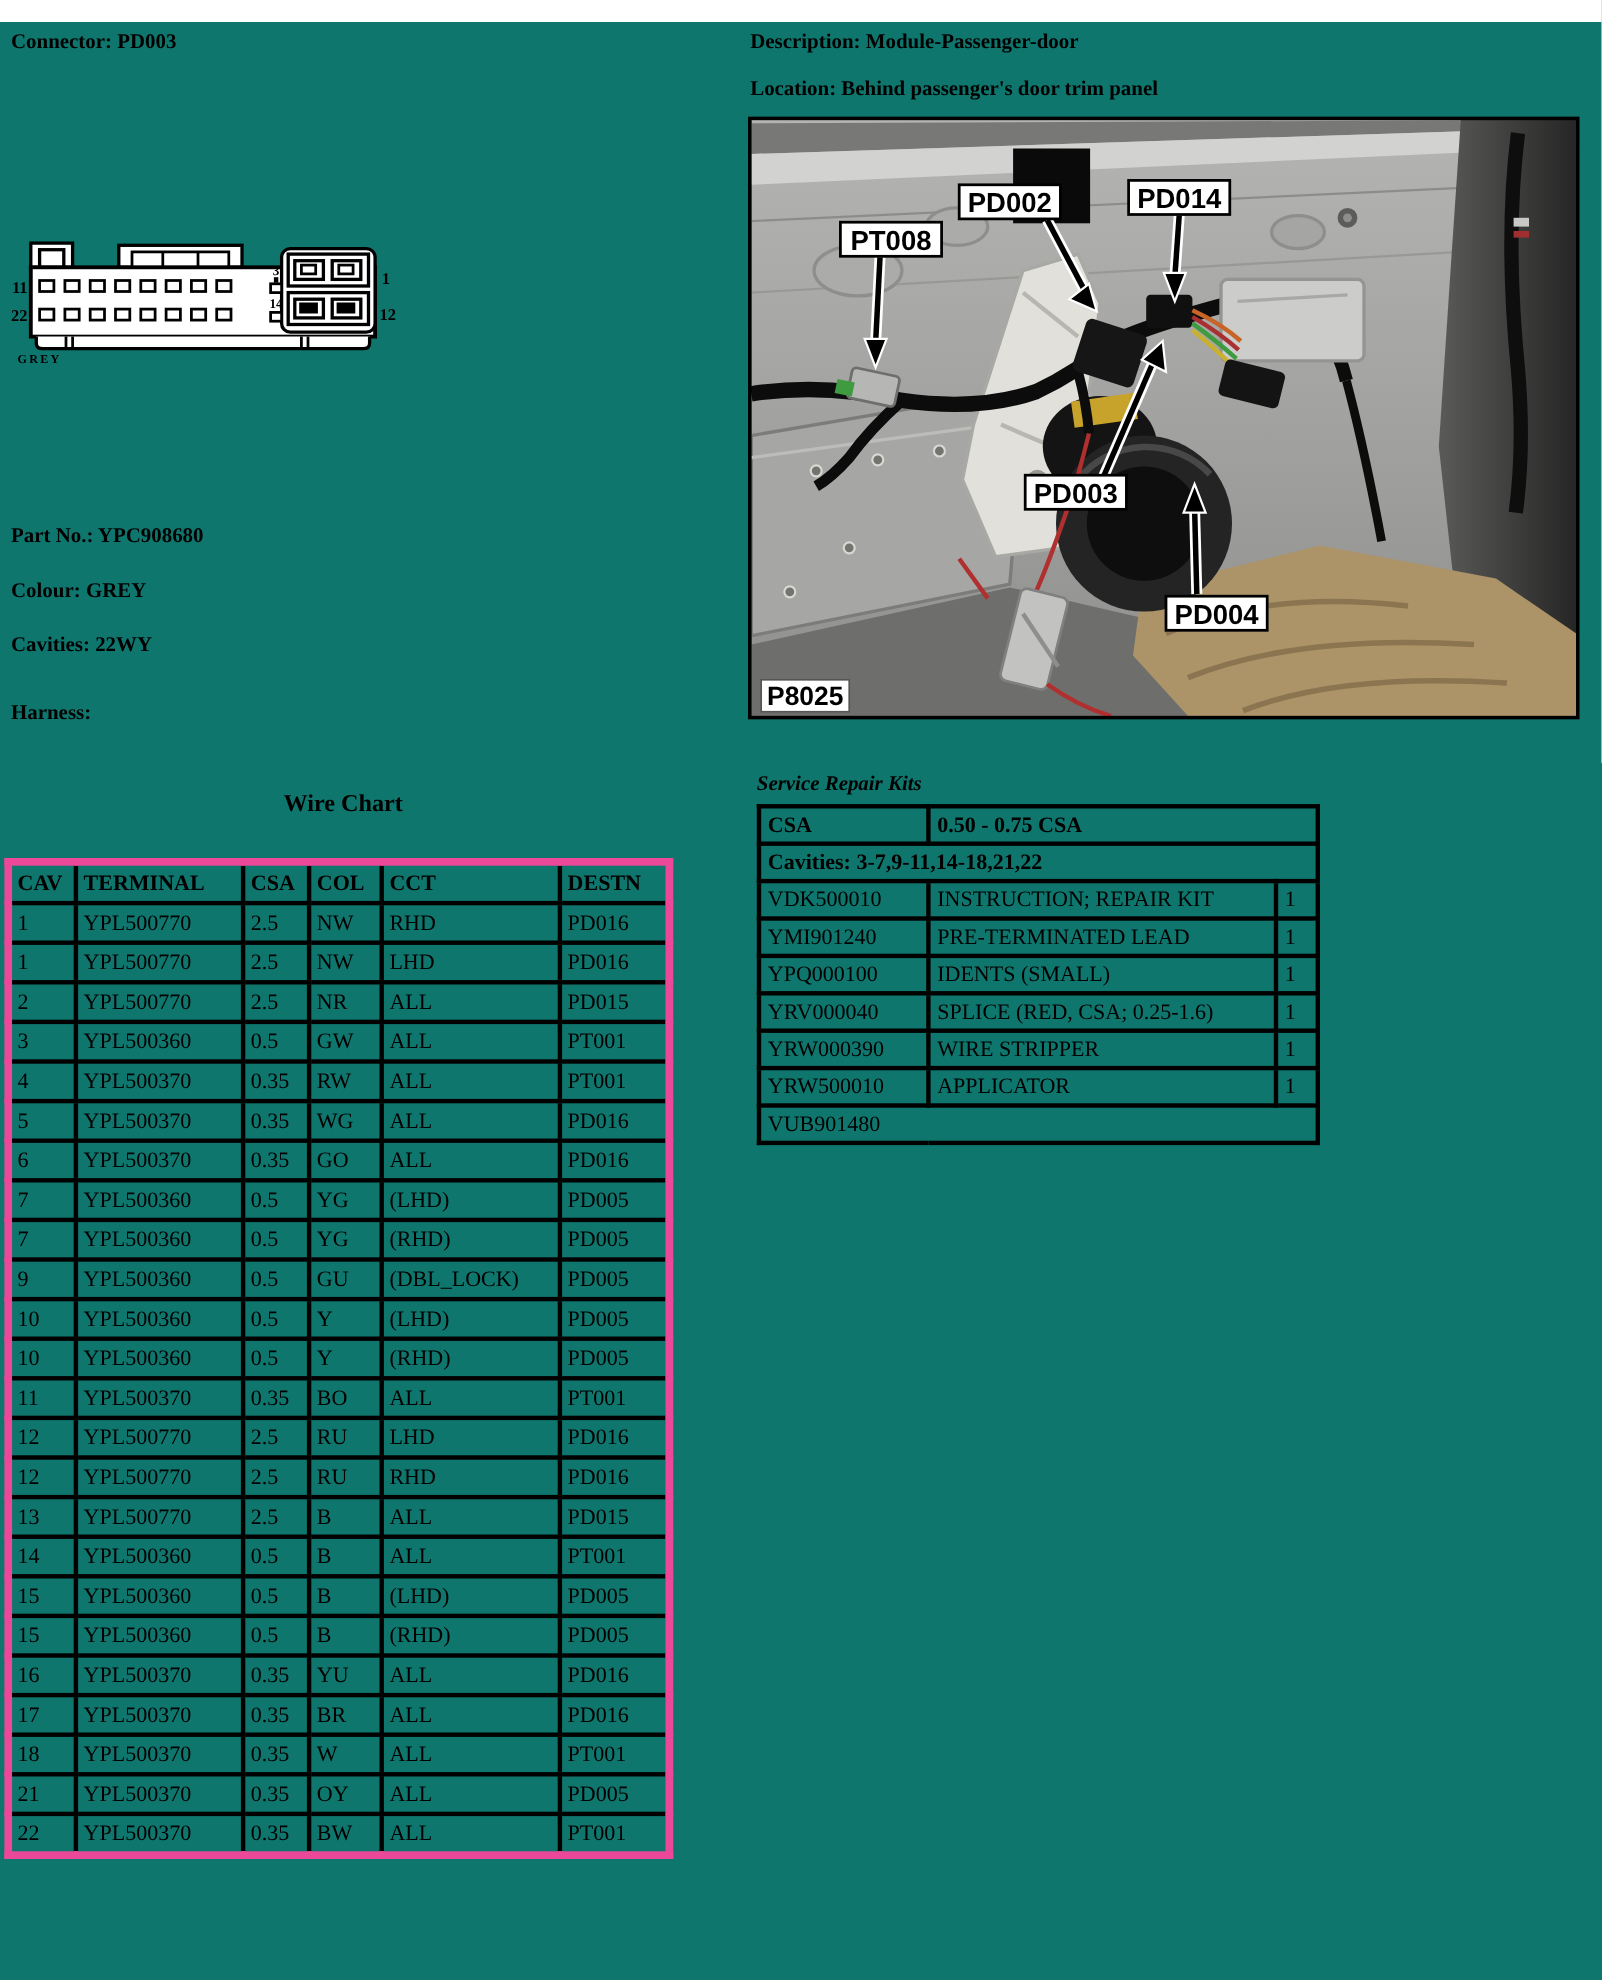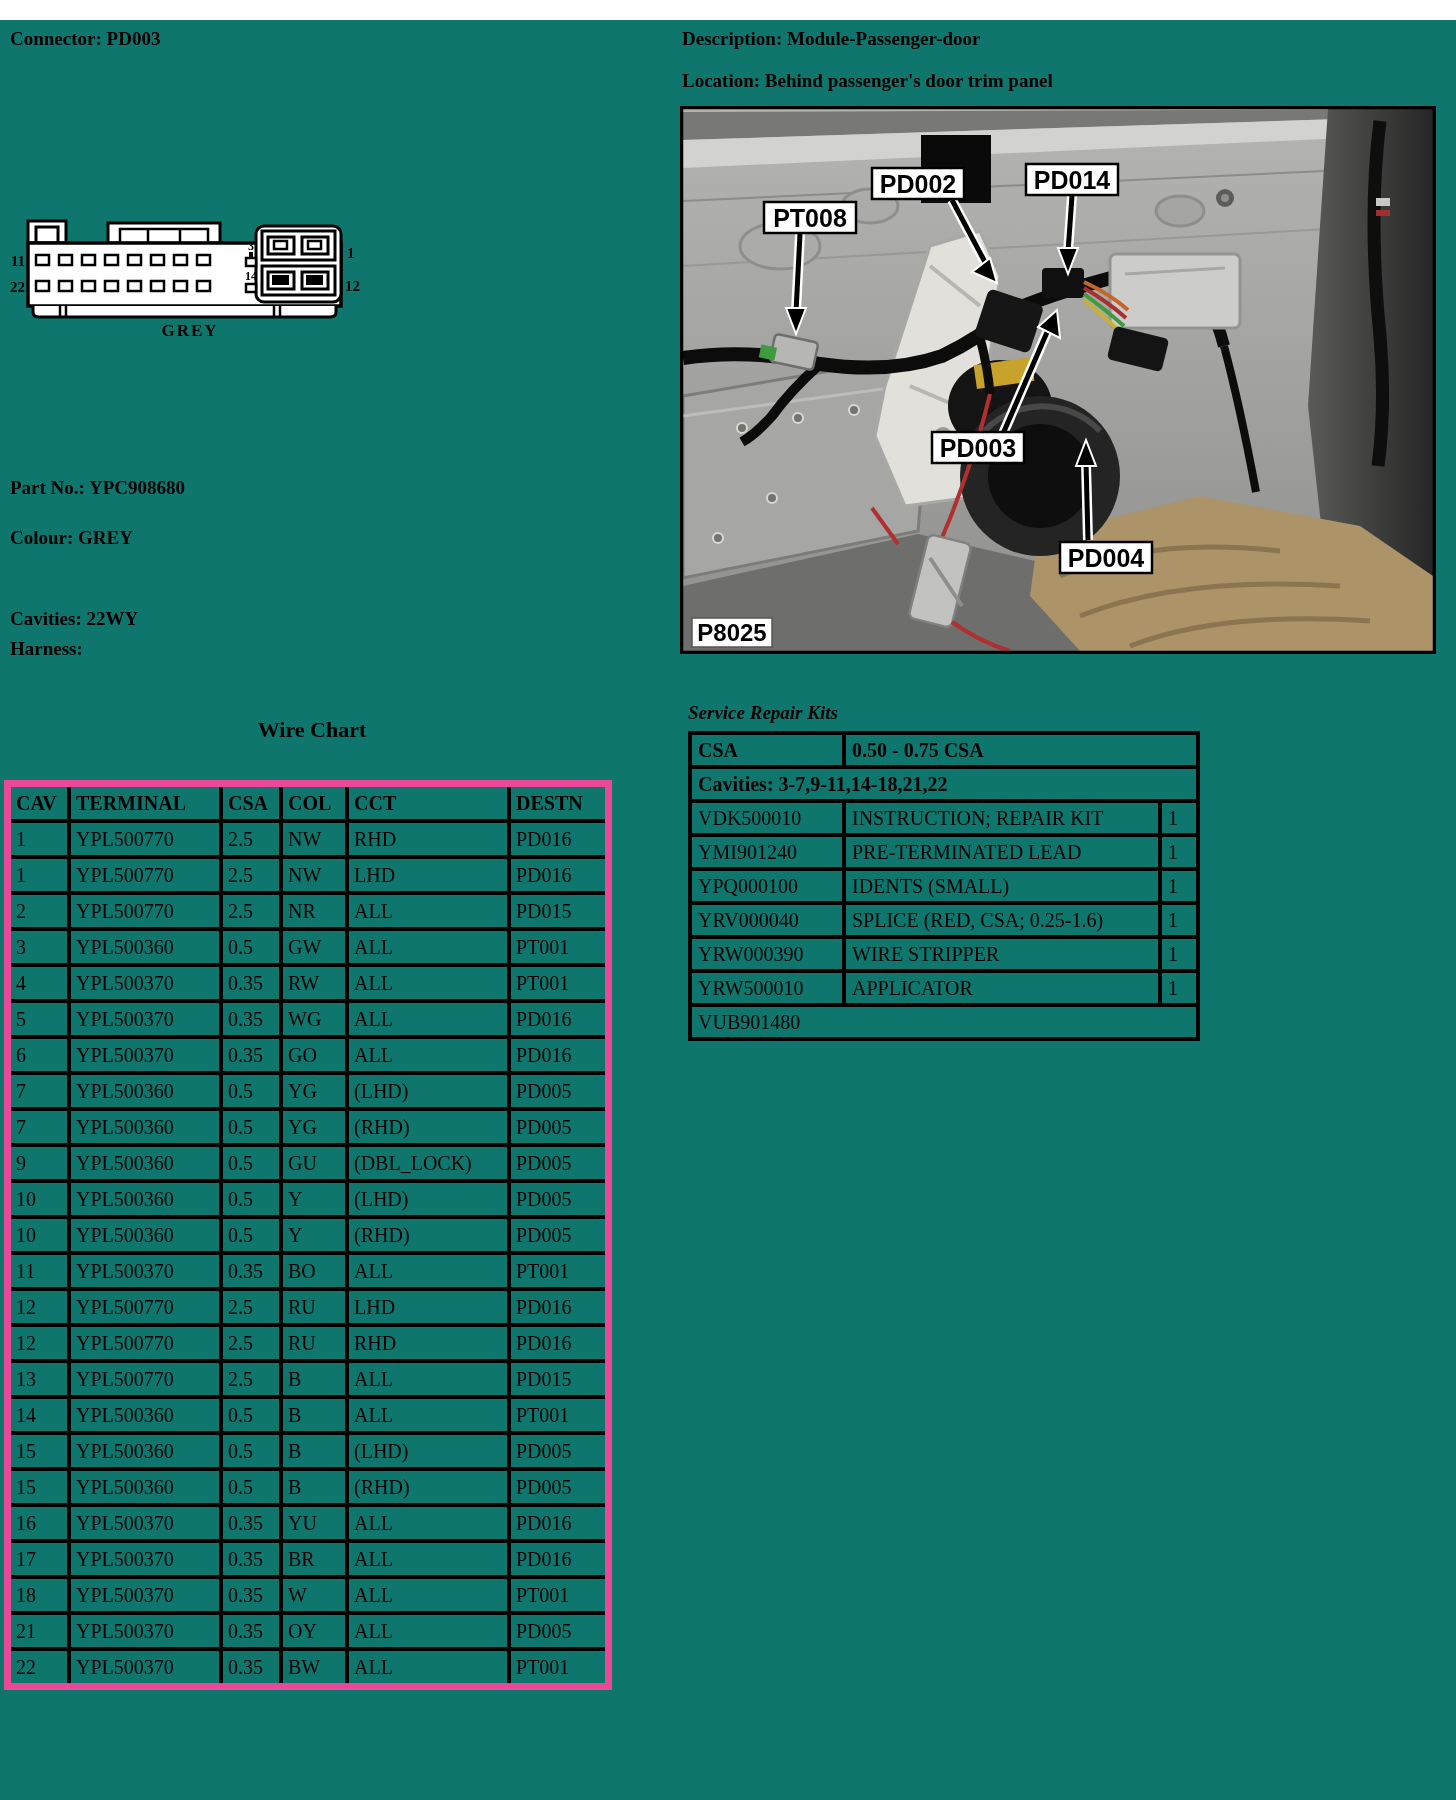--- a/index.html
+++ b/index.html
@@ -3,22 +3,22 @@
 <meta charset="utf-8">
 <style>
   html,body{margin:0;padding:0;background:#fff;}
   .doc{
     position:relative;width:1456px;height:1800px;background:#0f766e;
     font-family:"Liberation Serif", serif;color:#000;overflow:hidden;margin-top:20px;
   }
   .hlabel{position:absolute;font-weight:bold;font-size:19px;white-space:nowrap;}
   
   .conn-svg{position:absolute;left:8px;top:198px;}
-  .conn-caption{position:absolute;left:4px;top:301px;width:372px;text-align:center;
-    font-weight:bold;font-size:17px;letter-spacing:2px;}
+  .conn-caption{position:absolute;left:16px;top:301px;width:372px;
+    font-weight:bold;font-size:11px;letter-spacing:2px;}
   
   .wire-title{position:absolute;left:12px;top:697px;width:600px;text-align:center;
     font-weight:bold;font-size:22px;}
   table{border-collapse:collapse;}
   .wire-table{position:absolute;left:4px;top:760px;border:7px solid #ec4899;}
   .wire-table th,.wire-table td{border:4px solid #000;height:32px;padding:0 5px;
     font-size:20px;vertical-align:middle;text-align:left;white-space:nowrap;}
   .wire-table th{font-weight:bold;}
   .w-cav{width:46px}.w-term{width:138px}.w-csa{width:46px}
   .w-col{width:52px}.w-cct{width:148px}.w-destn{width:84px}
@@ -111,21 +111,21 @@
     <text x="17" y="74" text-anchor="end" class="pinlbl">22</text>
     <text x="243" y="32" text-anchor="middle" class="pinlbl-sm">3</text>
     <text x="243" y="62" text-anchor="middle" class="pinlbl-sm">14</text>
     <text x="339" y="40" class="pinlbl">1</text>
     <text x="337" y="73" class="pinlbl">12</text>
   </svg>
   <div class="conn-caption">GREY</div>
 
   <div class="hlabel" style="left:10px;top:457px;">Part No.: YPC908680</div>
   <div class="hlabel" style="left:10px;top:507px;">Colour: GREY</div>
-  <div class="hlabel" style="left:10px;top:588px;">Cavities: 22WY</div>
+  <div class="hlabel" style="left:10px;top:556px;">Cavities: 22WY</div>
   <div class="hlabel" style="left:10px;top:618px;text-align:center;">Harness:</div>
 
   <div class="wire-title">Wire Chart</div>
 
   <table class="wire-table">
     <thead>
       <tr>
         <th class="w-cav">CAV</th>
         <th class="w-term">TERMINAL</th>
         <th class="w-csa">CSA</th>

